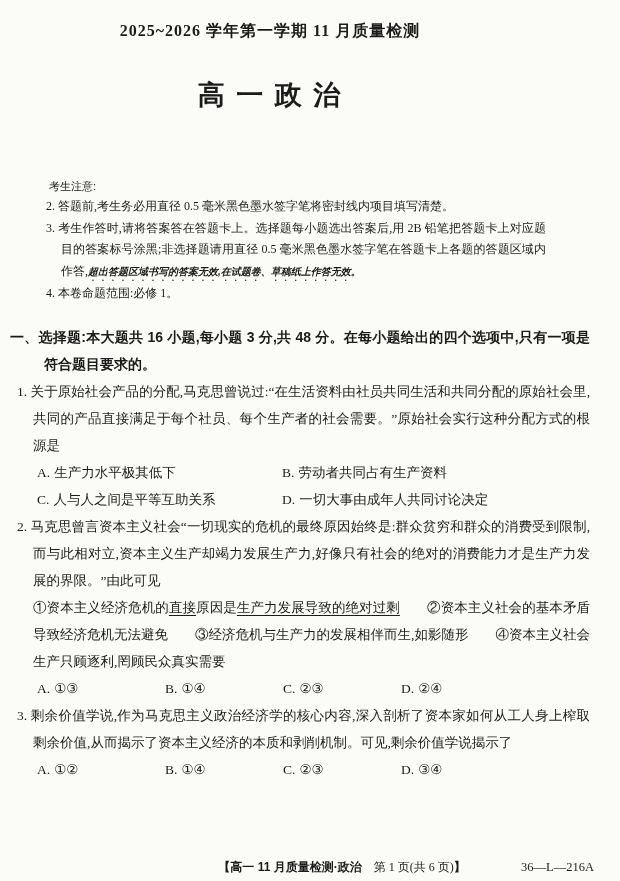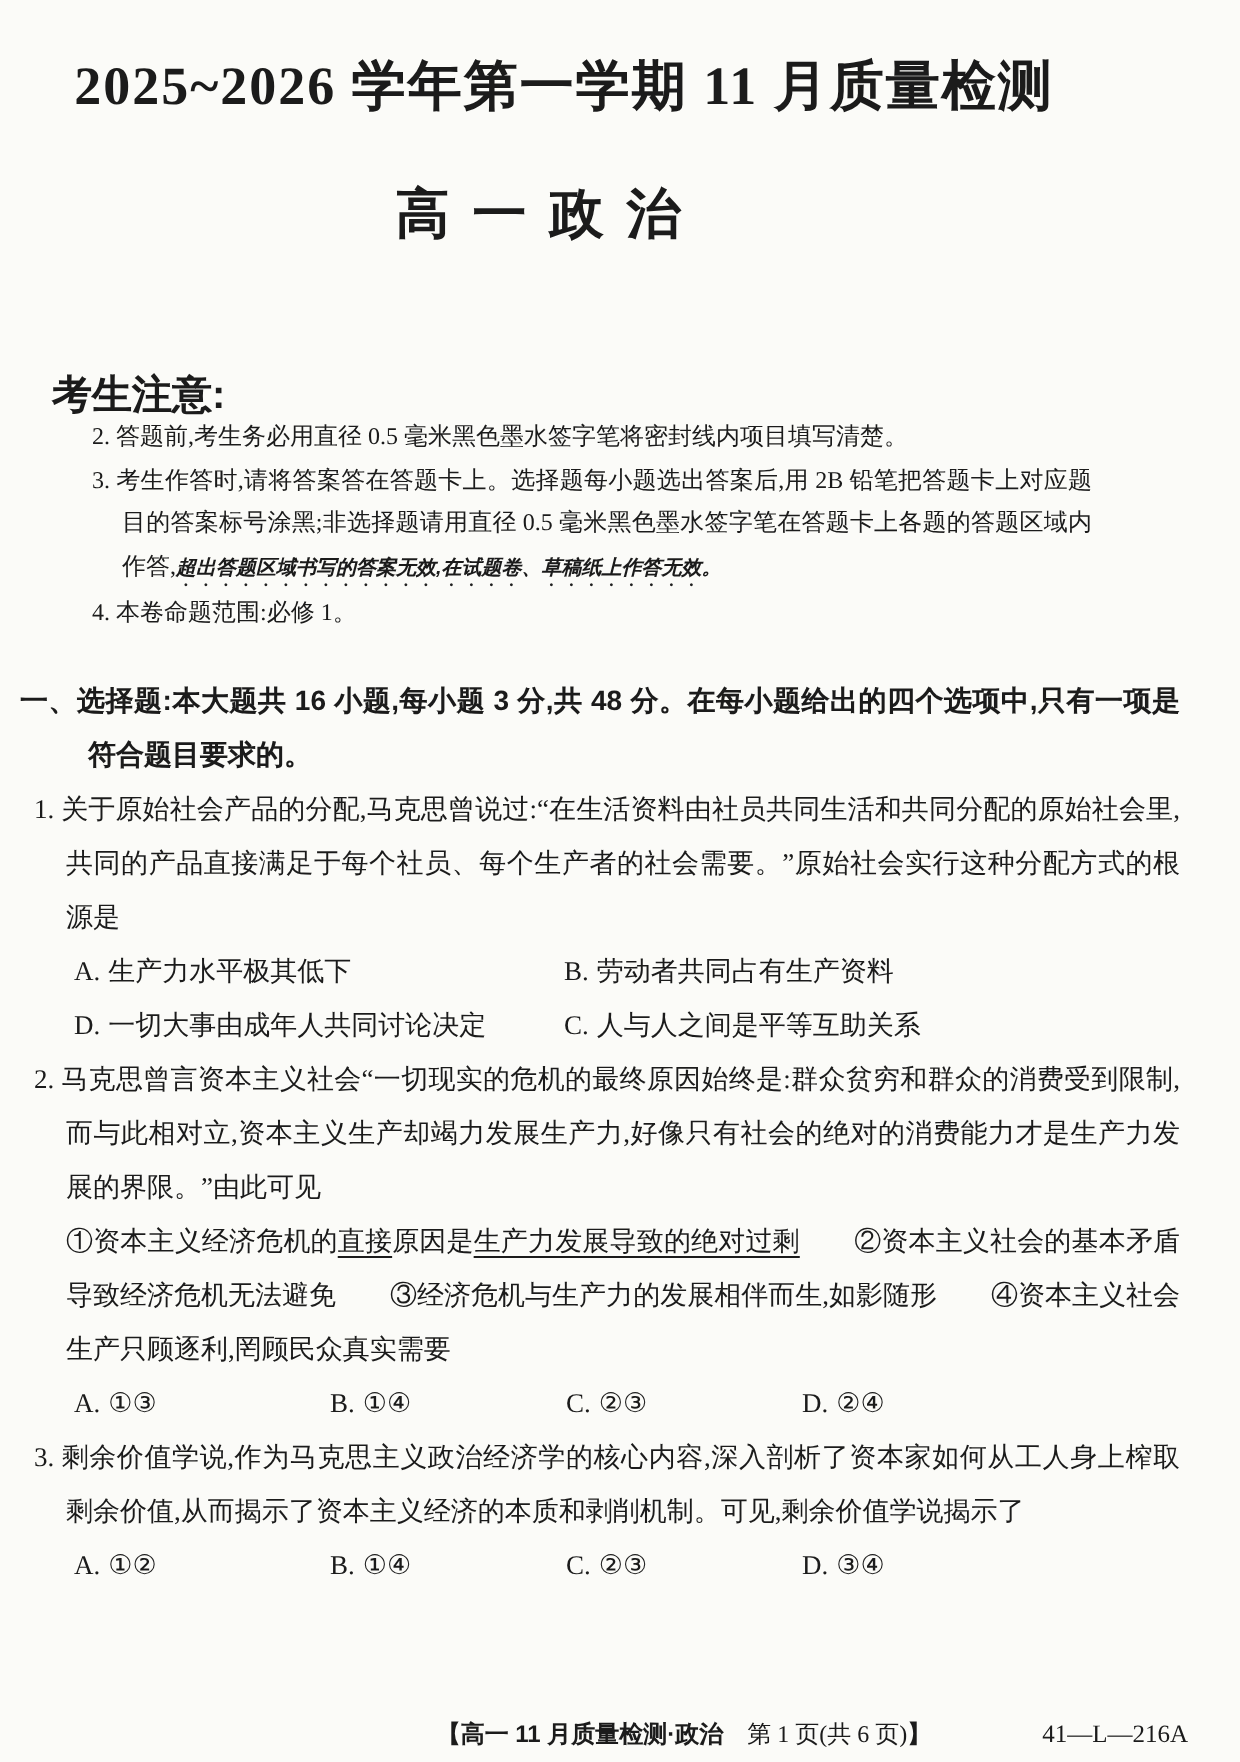--- a/index.html
+++ b/index.html
@@ -9,33 +9,33 @@
     margin:0 auto;
     background:#fbfbf8;
     color:#1b1b1b;
     font-family:"Liberation Serif","DejaVu Serif",serif;
     overflow:hidden;
     box-sizing:border-box;
     padding-top:16px;
   }
   
   .t1{
-    width:540px;margin:12px;text-align:center;
-    font-size:27px;font-weight:700;line-height:30px;letter-spacing:1px;
+    width:540px;margin:0;text-align:center;
+    font-size:16px;font-weight:700;line-height:30px;letter-spacing:1px;
   }
   .t2{
     width:540px;margin:34px 0 0;text-align:center;
     font-family:"Liberation Sans","DejaVu Sans",sans-serif;
     font-size:27px;font-weight:700;line-height:30px;letter-spacing:2px;
   }
   
   .notice{margin:66px 0 0 26px;width:520px;}
   .notice-heading{
     font-family:"Liberation Sans","DejaVu Sans",sans-serif;
-    font-size:20px;font-weight:700;line-height:20px;
+    font-size:11px;font-weight:400;line-height:20px;margin-left:23px;
   }
   .notice-items{margin:0 0 0 20px;font-size:12px;line-height:21.5px;}
   .notice-item{padding-left:15px;text-indent:-15px;text-align:justify;margin:0;}
   .notice-em{
     font-family:"Liberation Sans","DejaVu Sans",sans-serif;
     font-weight:700;font-size:10px;
     -webkit-text-emphasis:filled dot #222;text-emphasis:filled dot #222;
     -webkit-text-emphasis-position:under right;text-emphasis-position:under right;font-style:italic;
   }
   
@@ -76,22 +76,22 @@
     </div>
   </div>
 
   <p class="section"><span>一、</span><span>选择题:本大题共 16 小题,每小题 3 分,共 48 分。在每小题给出的四个选项中,只有一项是符合题目要求的。</span></p>
 
   <div class="question">
     <p class="stem"><span>1.</span> <span>关于原始社会产品的分配,马克思曾说过:“在生活资料由社员共同生活和共同分配的原始社会里,共同的产品直接满足于每个社员、每个生产者的社会需要。”原始社会实行这种分配方式的根源是</span></p>
     <div class="opts2">
       <span class="opt"><span class="opt-label">A.</span><span>生产力水平极其低下</span></span>
       <span class="opt"><span class="opt-label">B.</span><span>劳动者共同占有生产资料</span></span>
+      <span class="opt"><span class="opt-label">C.</span><span>人与人之间是平等互助关系</span></span>
       <span class="opt"><span class="opt-label">D.</span><span>一切大事由成年人共同讨论决定</span></span>
-      <span class="opt"><span class="opt-label">C.</span><span>人与人之间是平等互助关系</span></span>
     </div>
   </div>
 
   <div class="question">
     <p class="stem"><span>2.</span> <span>马克思曾言资本主义社会“一切现实的危机的最终原因始终是:群众贫穷和群众的消费受到限制,而与此相对立,资本主义生产却竭力发展生产力,好像只有社会的绝对的消费能力才是生产力发展的界限。”由此可见</span></p>
     <p class="stmts"><span>①资本主义经济危机的</span><span class="u">直接</span><span>原因是</span><span class="u">生产力发展导致的绝对过剩</span><span>　　②资本主义社会的基本矛盾导致经济危机无法避免　　③经济危机与生产力的发展相伴而生,如影随形　　④资本主义社会生产只顾逐利,罔顾民众真实需要</span></p>
     <div class="opts4">
       <span class="opt"><span class="opt-label">A.</span><span>①③</span></span>
       <span class="opt"><span class="opt-label">B.</span><span>①④</span></span>
       <span class="opt"><span class="opt-label">C.</span><span>②③</span></span>
@@ -104,16 +104,16 @@
     <div class="opts4">
       <span class="opt"><span class="opt-label">A.</span><span>①②</span></span>
       <span class="opt"><span class="opt-label">B.</span><span>①④</span></span>
       <span class="opt"><span class="opt-label">C.</span><span>②③</span></span>
       <span class="opt"><span class="opt-label">D.</span><span>③④</span></span>
     </div>
   </div>
 
   <div class="footer">
     <div class="footer-center"><span class="f-bold">【高一 11 月质量检测·政治</span><span>　第 1 页(共 6 页)</span><span class="f-bold">】</span></div>
-    <div class="footer-code">41—L—216A</div>
+    <div class="footer-code">36—L—216A</div>
   </div>
 
 </div>
 
 </body></html>

